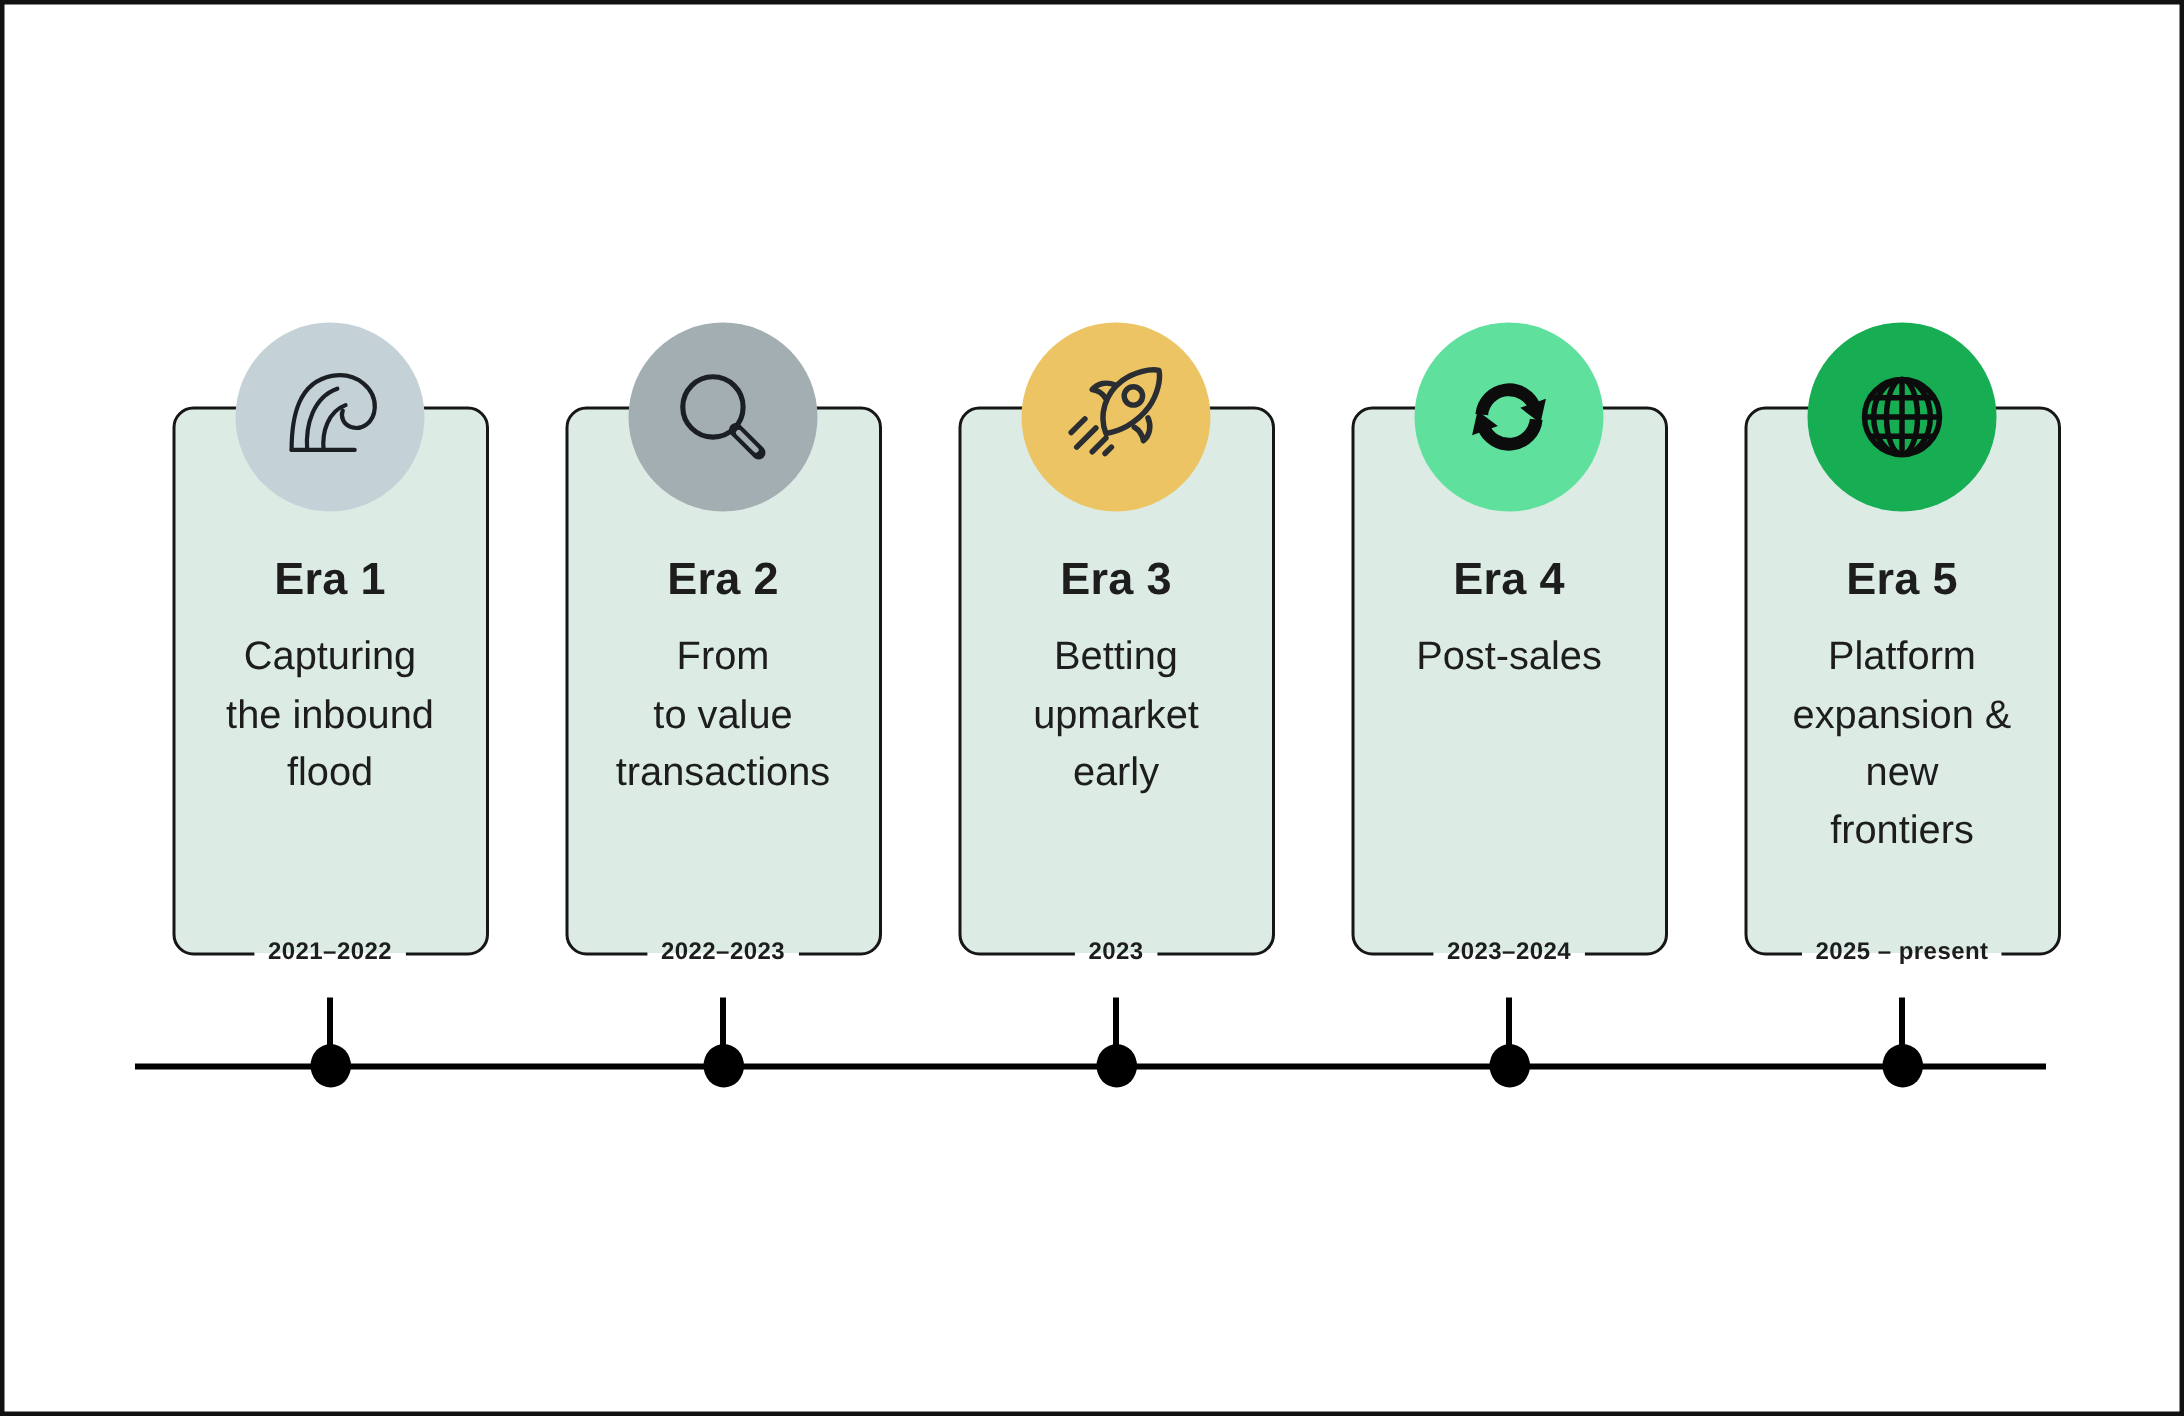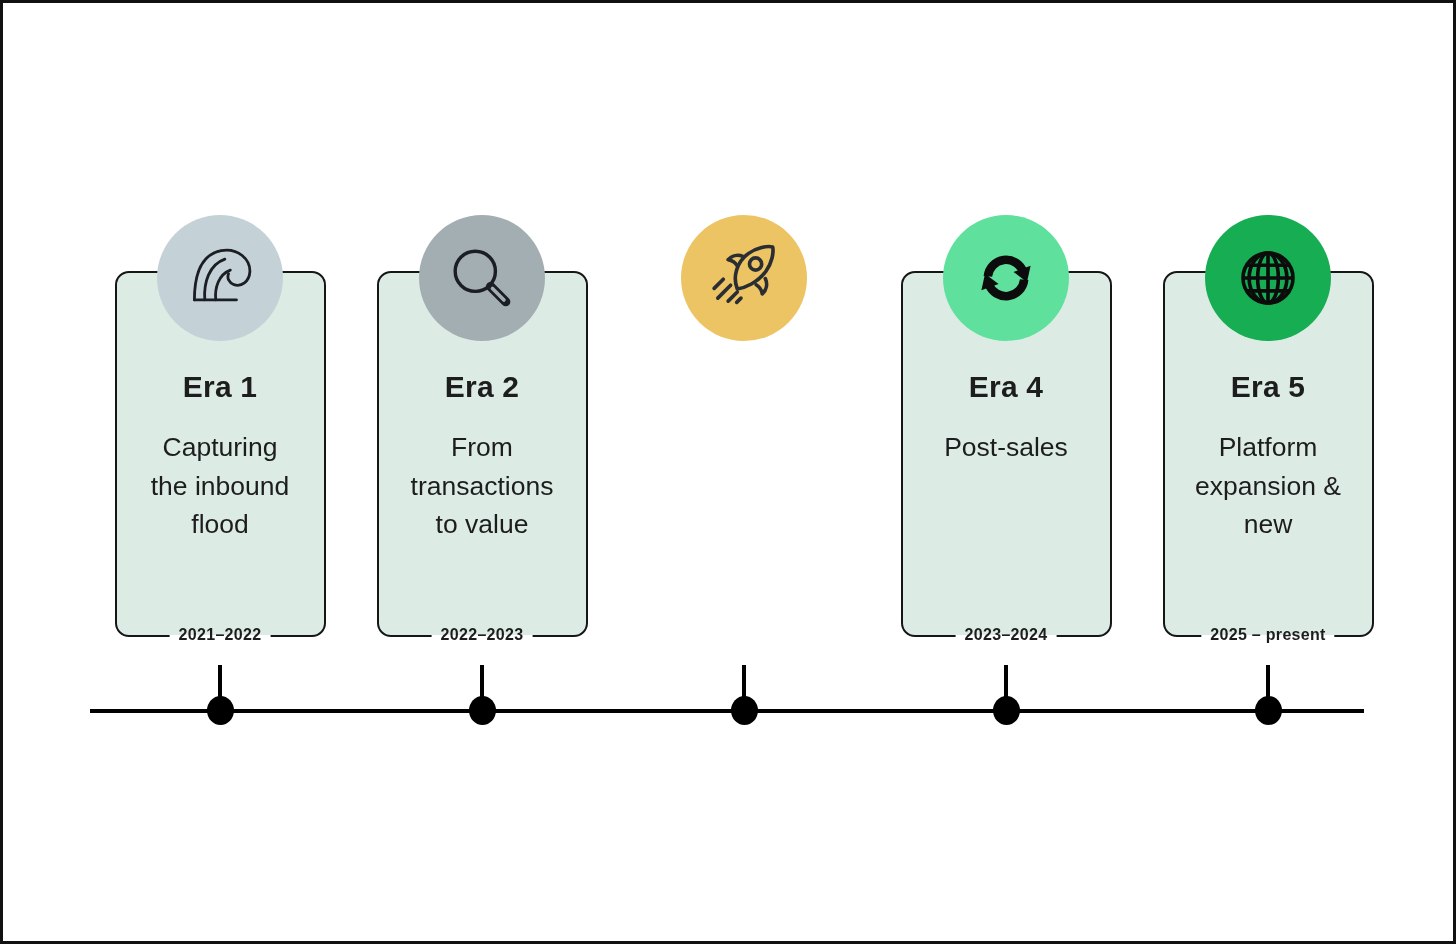--- a/index.html
+++ b/index.html
@@ -53,21 +53,21 @@
     text-align: center;
   }
 
   .era-title {
     margin-top: 97px;
     font-size: 30px;
     font-weight: bold;
     letter-spacing: 0.2px;
   }
 
-  .era-desc { margin-top: 24px; font-size: 26.5px; line-height: 38.5px; }
+  .era-desc { margin-top: 14px; font-size: 26.5px; line-height: 38.5px; }
 
   .era-date {
     position: absolute;
     left: 50%;
     bottom: 0;
     transform: translate(-50%, 50%);
     white-space: nowrap;
     padding: 0 9px;
     font-size: 16px;
     font-weight: bold;
@@ -136,42 +136,51 @@
           <svg viewBox="0 0 64 64" fill="none" stroke="#1b1e22" stroke-width="2.8" stroke-linecap="round" stroke-linejoin="round" style="color: rgb(163, 174, 179);">
       <circle cx="26.5" cy="26.5" r="16.5"></circle>
       <path d="M39 39 L51.5 51.5" stroke-width="7.5"></path>
       <path d="M40.6 40.6 L50 50" stroke="currentColor" stroke-width="3"></path>
     </svg>
         </div>
     <div class="card">
       <div class="era-title">Era 2</div>
       <div class="era-desc">
             <div>From</div>
+            <div>to value</div>
             <div>transactions</div>
-            <div>to value</div>
           </div>
       <div class="era-date">2022–2023</div>
     </div>
     <div class="stem"></div>
     <div class="dot"></div>
   </div>
 
   <div class="era">
     <div class="icon-circle" style="background: rgb(237, 196, 100);">
           <svg viewBox="0 0 64 64" fill="none" stroke="#2a2e33" stroke-width="3" stroke-linecap="round" stroke-linejoin="round" style="color: rgb(237, 196, 100);">
       <path d="M26.5 41 C22.5 31 26 19 35.5 12 C42.5 7 51 5.5 55.5 6.5 C56.5 11 55 19.5 50 26.5 C43 36 33 40 26.5 41 Z"></path>
       <circle cx="41.5" cy="20.5" r="5"></circle>
       <path d="M31.5 14.5 C27 12.5 22 13.5 19 17 C22 17.5 25 19.5 26.5 22"></path>
       <path d="M49.5 32.5 C51.5 37 50.5 42 47 45 C46.5 42 44.5 39 42 37.5"></path>
       <path d="M21 38 L10.5 48.5"></path>
       <path d="M26.5 43.5 L19 51"></path>
       <path d="M15 33 L7.5 40.5"></path>
       <path d="M29.5 48.5 L26 52"></path>
     </svg>
         </div>
+    <div class="card">
+      <div class="era-title">Era 3</div>
+      <div class="era-desc">
+            <div>Betting</div>
+            <div>upmarket</div>
+            <div>early</div>
+          </div>
+      <div class="era-date">2023</div>
+    </div>
     <div class="stem"></div>
     <div class="dot"></div>
   </div>
 
   <div class="era">
     <div class="icon-circle" style="background: rgb(95, 224, 157);">
           <svg viewBox="0 0 64 64" fill="none" style="color: rgb(95, 224, 157);">
       <path d="M17.1 30.7 A15 15 0 0 1 46.1 26.9" stroke="#0c0c0c" stroke-width="7"></path>
       <polygon points="49.2,35.4 52.2,22 38.2,27" fill="#0c0c0c"></polygon>
       <path d="M46.9 33.3 A15 15 0 0 1 17.9 37.1" stroke="#0c0c0c" stroke-width="7"></path>
@@ -200,20 +209,21 @@
       <path d="M14.4 21.5 H49.6"></path>
       <path d="M14.4 42.5 H49.6"></path>
     </svg>
         </div>
     <div class="card">
       <div class="era-title">Era 5</div>
       <div class="era-desc">
             <div>Platform</div>
             <div>expansion &amp;</div>
             <div>new</div>
+            <div>frontiers</div>
           </div>
       <div class="era-date">2025 – present</div>
     </div>
     <div class="stem"></div>
     <div class="dot"></div>
   </div>
 </div>
 
   <div class="timeline-line"></div>
 

